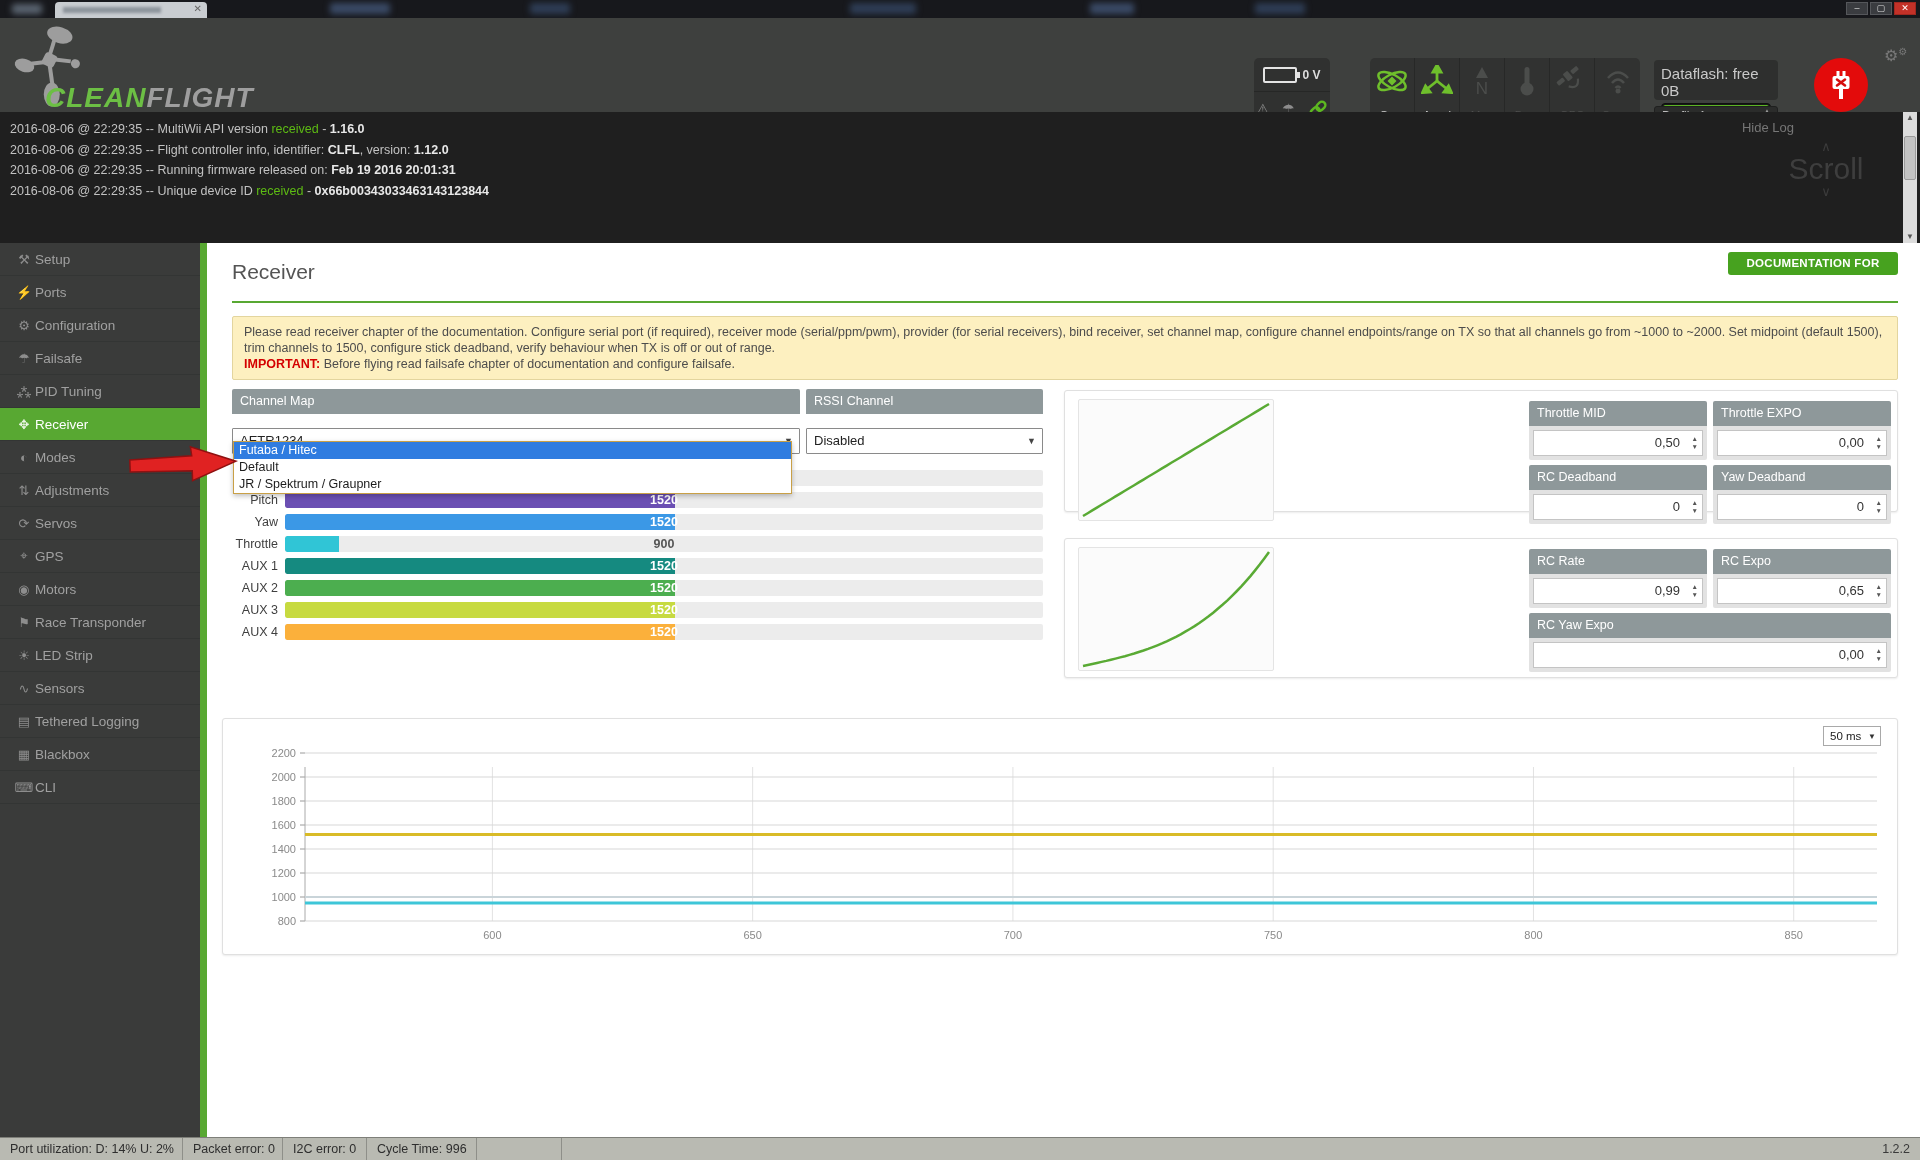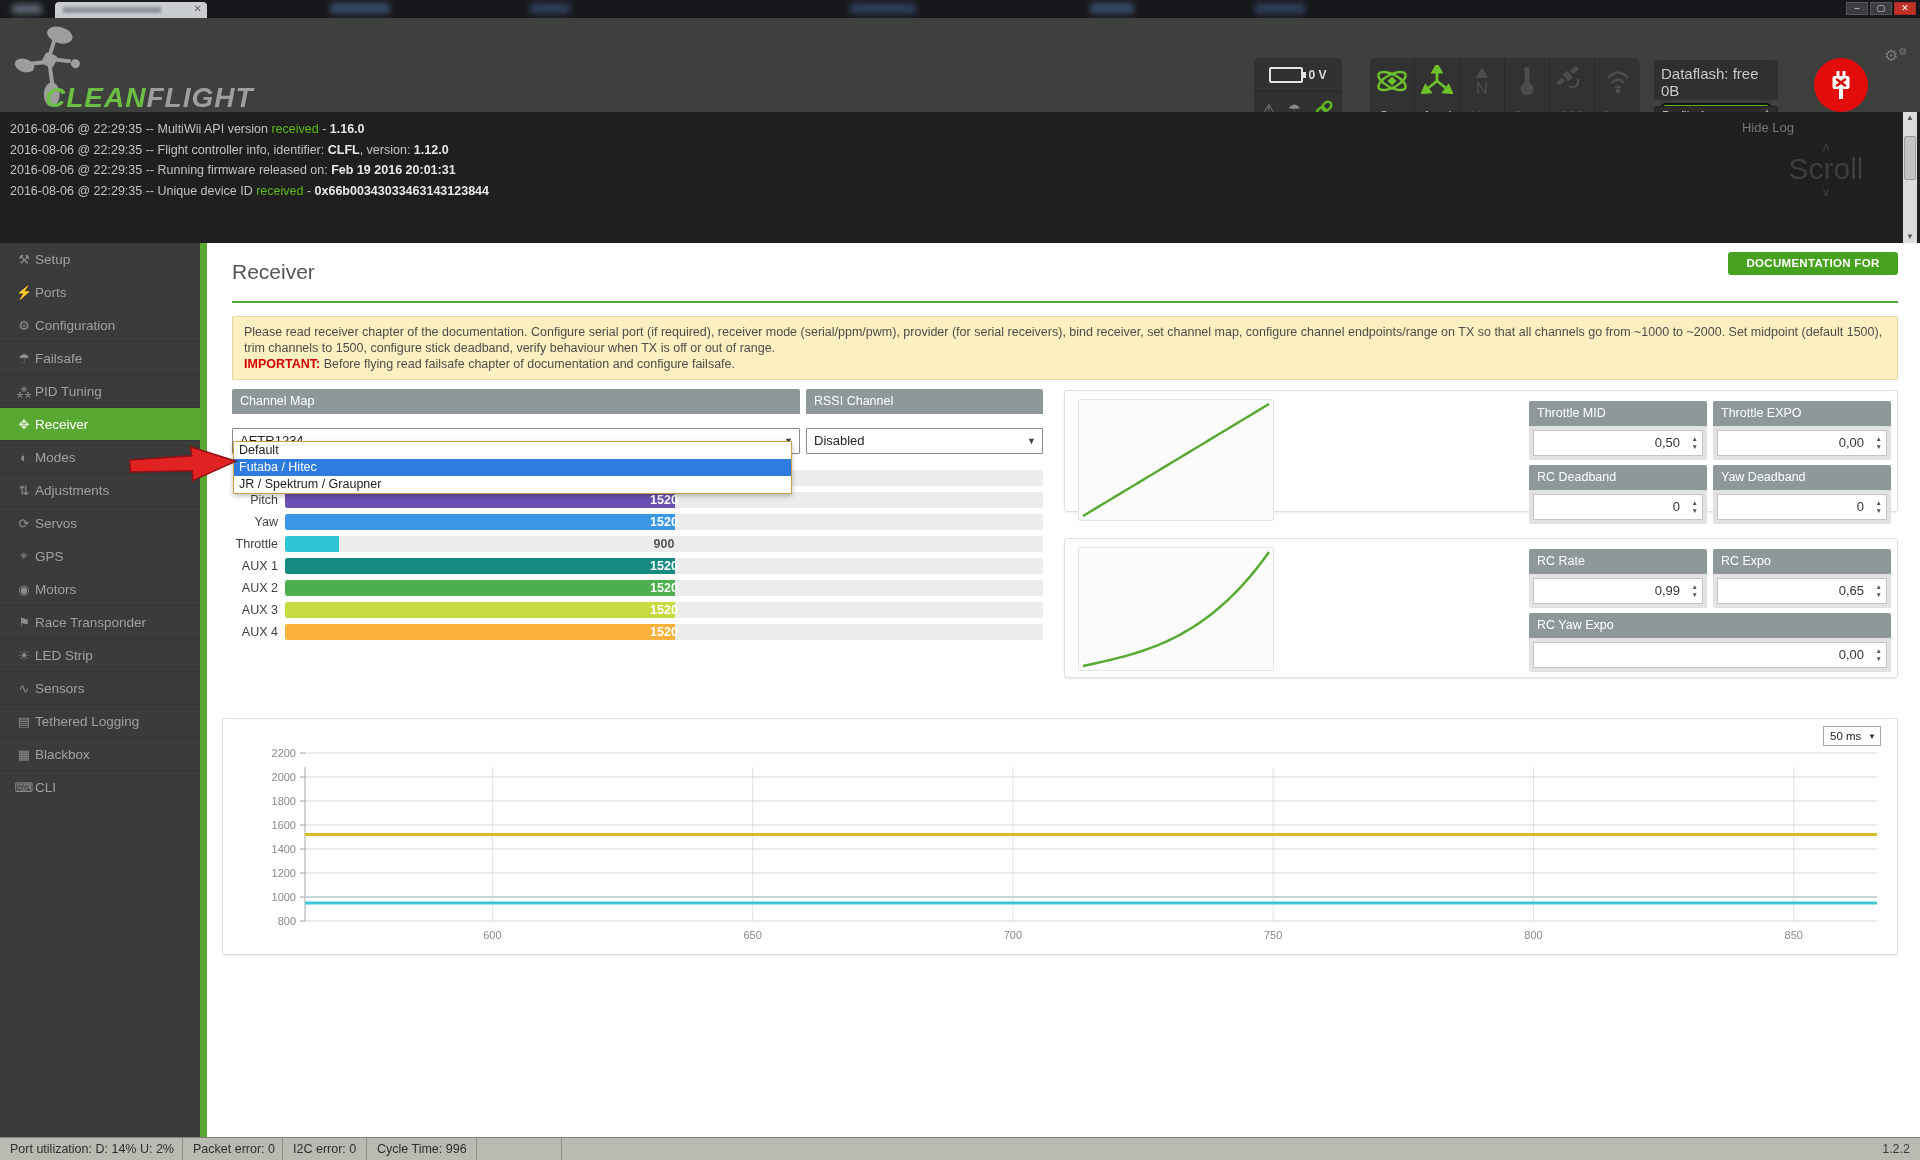--- a/index.html
+++ b/index.html
@@ -17,21 +17,21 @@
   .winbtn{position:absolute;top:2px;width:22px;height:13px;background:#3a3c40;border:1px solid #55575b;
     color:#ddd;font-size:9px;line-height:11px;text-align:center}
   .winbtn.close{background:#c23128;border-color:#a02820;color:#fff}
 
   
   .app-header{position:absolute;left:0;top:18px;width:1920px;height:94px;background:#3e403e}
   .brand-text{position:absolute;left:45px;top:64px;font-size:28px;font-weight:bold;font-style:italic;letter-spacing:1px}
   .brand-green{color:#6cbf44}
   .brand-gray{color:#9e9e9e}
   .brand-sub{position:absolute;left:48px;top:96px;font-size:13px;color:#8b8b8b;letter-spacing:1px}
-  .batt-box{position:absolute;left:1254px;top:40px;width:88px;height:67px;background:#303130;border-radius:5px}
+  .batt-box{position:absolute;left:1254px;top:40px;width:76px;height:67px;background:#303130;border-radius:5px}
   .batt-top{position:absolute;left:0;top:0;width:100%;height:34px;border-bottom:1px solid #262726;display:flex;align-items:center;justify-content:center;gap:5px}
   .batt-icon{width:34px;height:16px;border:2px solid #e4e4e4;border-radius:2px;position:relative}
   .batt-icon:after{content:"";position:absolute;right:-5px;top:3px;width:3px;height:6px;background:#e4e4e4}
   .batt-v{color:#ddd;font-size:12px;font-weight:bold}
   .batt-bottom{position:absolute;left:0;bottom:0;width:100%;height:32px;display:flex;align-items:center;justify-content:center;gap:13px}
   .hicon{color:#8c8c8c;font-size:14px;line-height:14px}
   .sensor-bar{position:absolute;left:1370px;top:40px;height:67px;display:flex}
   .sensor{width:45px;height:67px;background:#313231;border-right:1px solid #272827;position:relative;text-align:center}
   .sensor:first-child{border-radius:5px 0 0 5px}
   .sensor:last-child{border-radius:0 5px 5px 0;border-right:none}
@@ -459,22 +459,22 @@
       <div class="meter-row">
         <div class="meter-label">AUX 4</div>
         <div class="meter">
           <div class="meter-fill" style="width: 51.4%; background: rgb(251, 176, 59);"></div>
           <div class="meter-val" style="color: rgb(255, 255, 255);">1520</div>
         </div>
       </div>
     </div>
 
   <div class="dropdown" id="dropdown">
+      <div class="dd-opt selected">Futaba / Hitec</div>
       <div class="dd-opt">Default</div>
-      <div class="dd-opt selected">Futaba / Hitec</div>
       <div class="dd-opt">JR / Spektrum / Graupner</div>
     </div>
 
   <div class="panel" style="left:1064px;top:390px;width:834px;height:122px">
     <div class="graph-box" style="height:122px">
       <svg id="curve-linear" width="194" height="120" viewBox="0 0 194 120">
           <polyline points="4.0,116.0 8.7,113.2 13.3,110.4 17.9,107.6 22.6,104.8 27.3,102.0 31.9,99.2 36.5,96.4 41.2,93.6 45.9,90.8 50.5,88.0 55.2,85.2 59.8,82.4 64.5,79.6 69.1,76.8 73.8,74.0 78.4,71.2 83.0,68.4 87.7,65.6 92.3,62.8 97.0,60.0 101.7,57.2 106.3,54.4 110.9,51.6 115.6,48.8 120.3,46.0 124.9,43.2 129.6,40.4 134.2,37.6 138.8,34.8 143.5,32.0 148.2,29.2 152.8,26.4 157.4,23.6 162.1,20.8 166.8,18.0 171.4,15.2 176.1,12.4 180.7,9.6 185.3,6.8 190.0,4.0" fill="none" stroke="#59aa34" stroke-width="2.5"></polyline>
         </svg>
     </div>
     <div class="tun-head" style="left:464px;top:10px;width:178px">Throttle MID</div>

